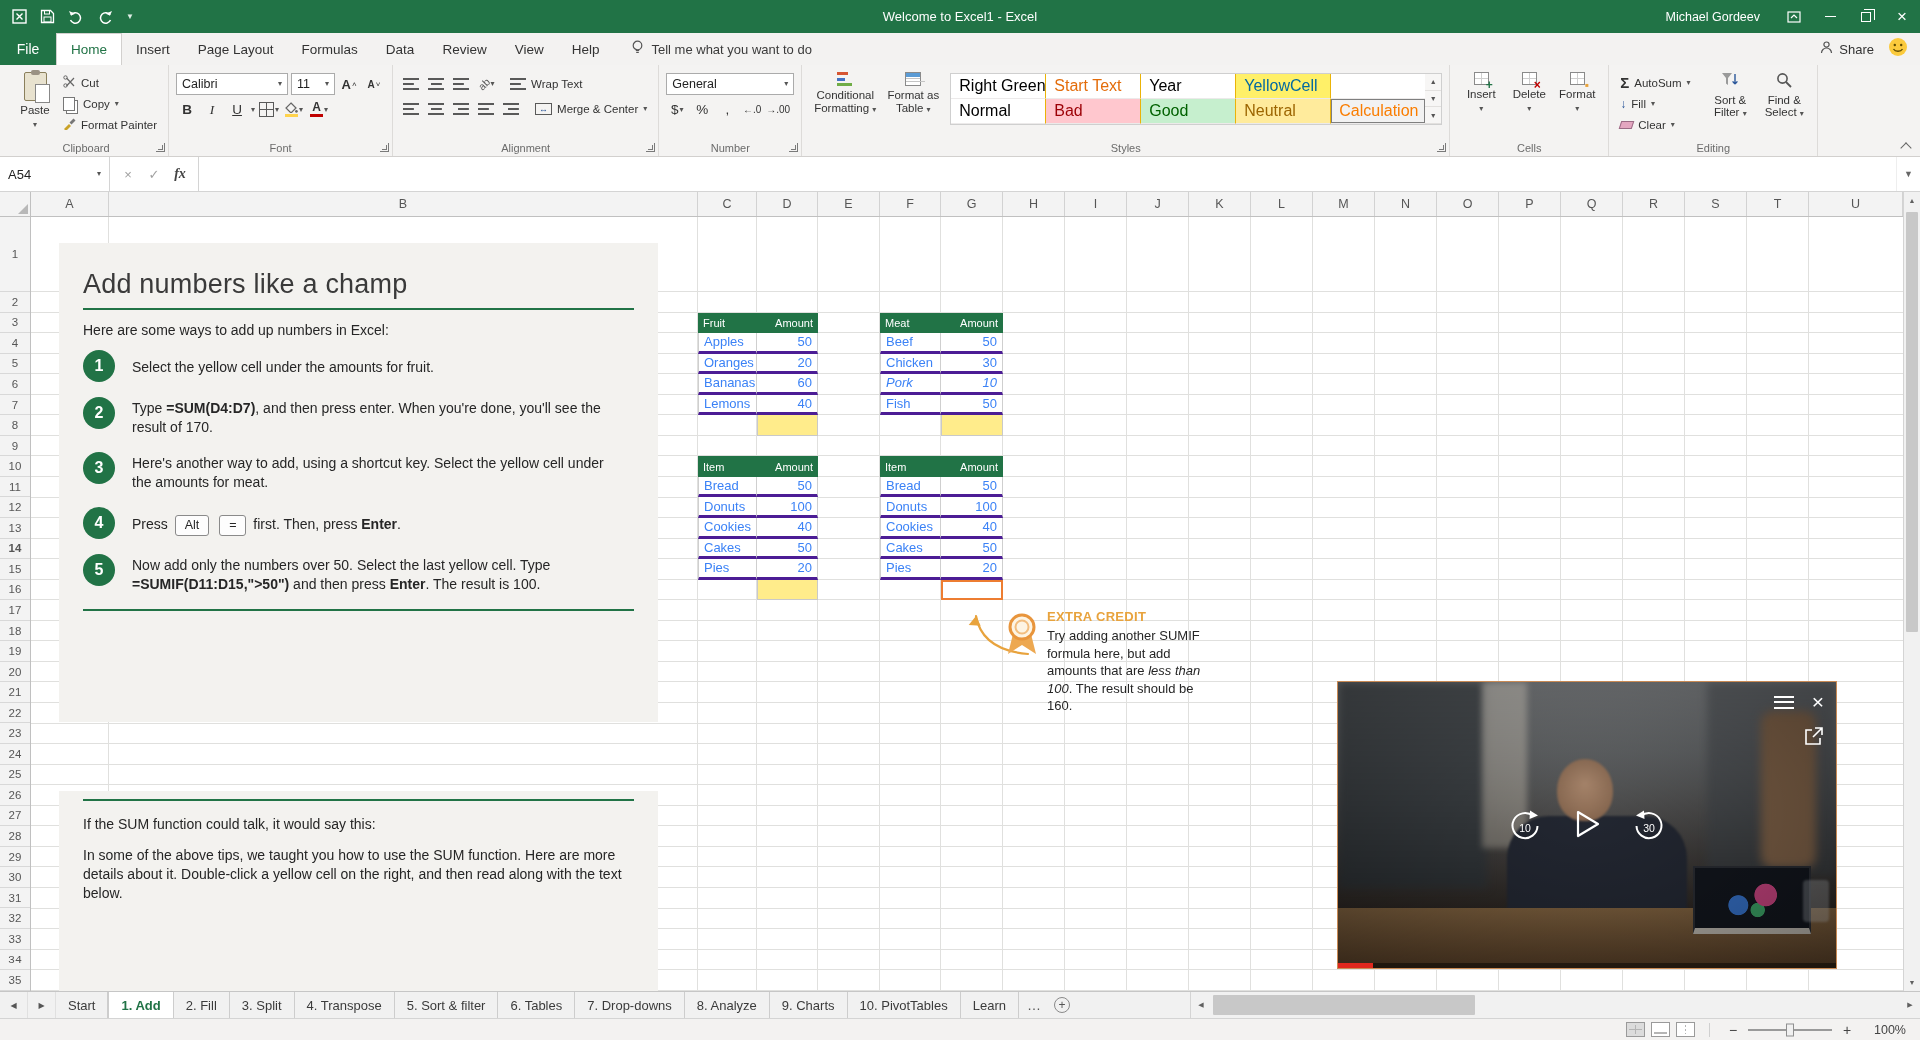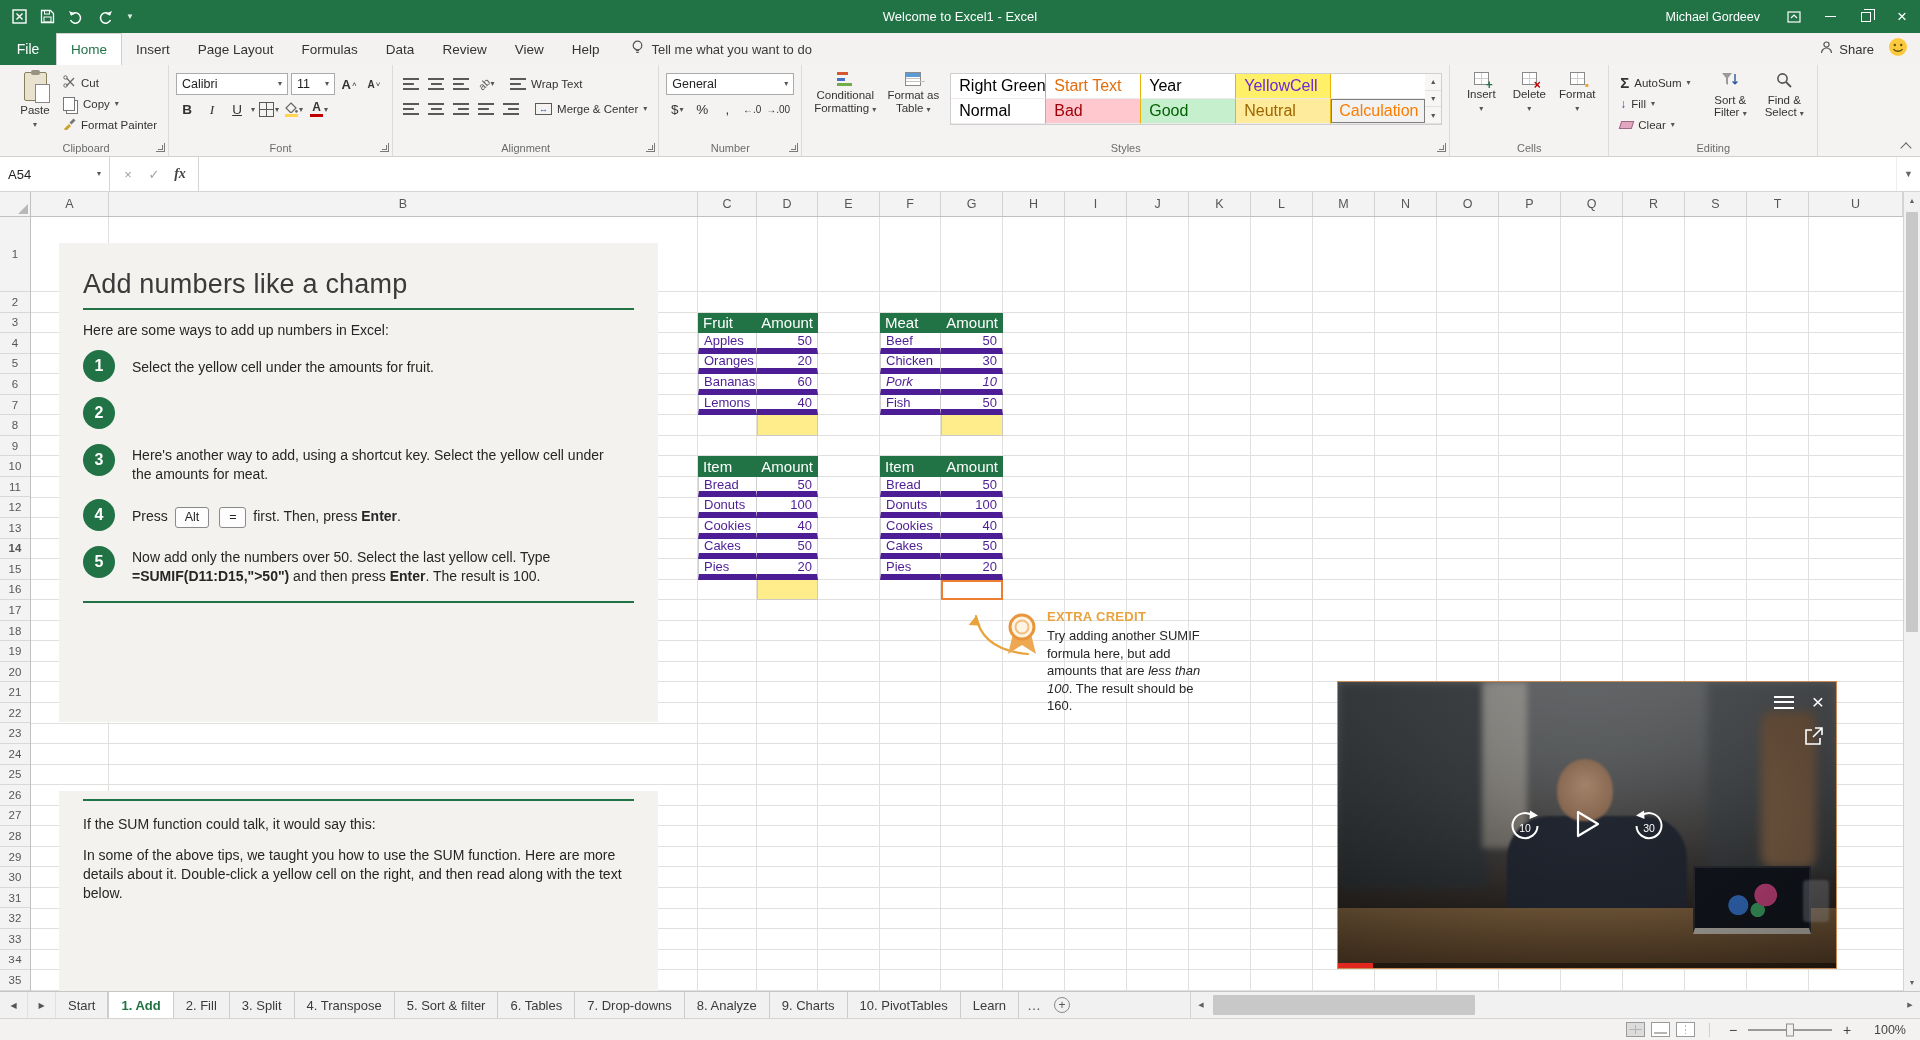--- a/index.html
+++ b/index.html
@@ -126,24 +126,24 @@
 .dive-arrow-outer{position:absolute;left:128px;top:38px;width:0;height:0;border-left:17px solid transparent;border-right:17px solid transparent;border-top:14px solid #aeaca8}
 .dive-arrow-inner{position:absolute;left:132px;top:37px;width:0;height:0;border-left:13px solid transparent;border-right:13px solid transparent;border-top:11px solid #d9d7d3}
 .next-wrap{margin-left:auto;display:flex;align-items:center;margin-right:18px}
 .next-btn{width:100px;height:33px;background:#fff;border:1px solid #9a9a9a;color:#262626;font-size:14px;display:flex;align-items:center;justify-content:center}
 .card-p{margin:12px 24px 0;font-size:14px;line-height:19px;color:#262626;max-width:556px}
 .card-p2{margin-top:14px}
 
 
 .sheet-table{position:absolute;z-index:3;font-size:13px}
 .thead{display:flex;background:#217346;color:#fff}
-.th{display:flex;align-items:center;padding:0 5px;font-size:15px}
+.th{display:flex;align-items:center;padding:0 5px;font-size:11px}
 .th.amt{justify-content:flex-end}
 .trow{display:flex;background:#fff}
-.tcell{display:flex;align-items:center;padding:4px 5px;border-right:1px solid #cfcfcf;border-bottom:6px solid #4c1d95;color:#4c1d95}
+.tcell{display:flex;align-items:center;padding:4px 5px;border-right:1px solid #cfcfcf;border-bottom:3px solid #4c1d95;color:#3b82f6}
 .tcell.name{border-left:1px solid #cfcfcf}
 .tcell.amt{justify-content:flex-end}
 .tfoot{display:flex}
 .fcell.yellow{background:#ffec8b;border:1px solid #c9c9c9;border-top:none}
 .fcell.selected{background:#fff;border:2.5px solid #ed7d31}
 
 
 .ec-medal{position:absolute;left:973px;top:395px;z-index:4}
 .ec-arrow{position:absolute;left:933px;top:383px;z-index:4}
 .ec-text{position:absolute;left:1016px;top:392px;width:155px;z-index:4}
@@ -456,21 +456,21 @@
       </div>
       <div class="big-btn" style="width:64px">
         <span class="i-fat"></span>
         <span><span>Format as Table</span> <span class="caret">▾</span></span>
       </div>
       <div class="gallery-wrap">
         <div class="gallery">
             <div class="gcell" style="background: rgb(255, 255, 255); color: rgb(0, 0, 0);">Right Green ...</div>
             <div class="gcell" style="background: rgb(255, 255, 255); color: rgb(227, 108, 10);">Start Text</div>
             <div class="gcell" style="background: rgb(255, 255, 255); color: rgb(0, 0, 0);">Year</div>
-            <div class="gcell" style="background: rgb(255, 240, 104); color: #6d28d9;">YellowCell</div>
+            <div class="gcell" style="background: rgb(255, 240, 104); color: #0369a1;">YellowCell</div>
             <div class="gcell" style="background: rgb(255, 255, 255); color: rgb(0, 0, 0);"></div>
             <div class="gcell" style="background: rgb(255, 255, 255); color: rgb(0, 0, 0);">Normal</div>
             <div class="gcell" style="background: rgb(255, 199, 206); color: rgb(156, 0, 6);">Bad</div>
             <div class="gcell" style="background: rgb(198, 239, 206); color: rgb(0, 97, 0);">Good</div>
             <div class="gcell" style="background: rgb(255, 235, 156); color: rgb(156, 101, 0);">Neutral</div>
             <div class="gcell" style="background: rgb(242, 242, 242); color: rgb(250, 125, 0); box-shadow: rgb(127, 127, 127) 0px 0px 0px 1px inset;">Calculation</div>
           </div>
         <div class="gal-scroll">
           <span>▲</span>
           <span>▼</span>
@@ -624,20 +624,21 @@
         <div class="card-title">Add numbers like a champ</div>
         <div class="hr"></div>
         <div class="card-intro">Here are some ways to add up numbers in Excel:</div>
         <div class="steps">
             <div class="step">
               <div class="step-num">1</div>
               <div class="step-text one"><span>Select the yellow cell under the amounts for fruit.</span></div>
             </div>
             <div class="step">
               <div class="step-num">2</div>
+              <div class="step-text"><span>Type </span><span class="bseg">=SUM(D4:D7)</span><span>, and then press enter. When you're done, you'll see the result of 170.</span></div>
             </div>
             <div class="step">
               <div class="step-num">3</div>
               <div class="step-text"><span>Here's another way to add, using a shortcut key. Select the yellow cell under the amounts for meat.</span></div>
             </div>
             <div class="step">
               <div class="step-num">4</div>
               <div class="step-text one"><span>Press </span><span class="key">Alt</span><span> </span><span class="key">=</span><span> first. Then, press </span><span class="bseg">Enter</span><span>.</span></div>
             </div>
             <div class="step">

